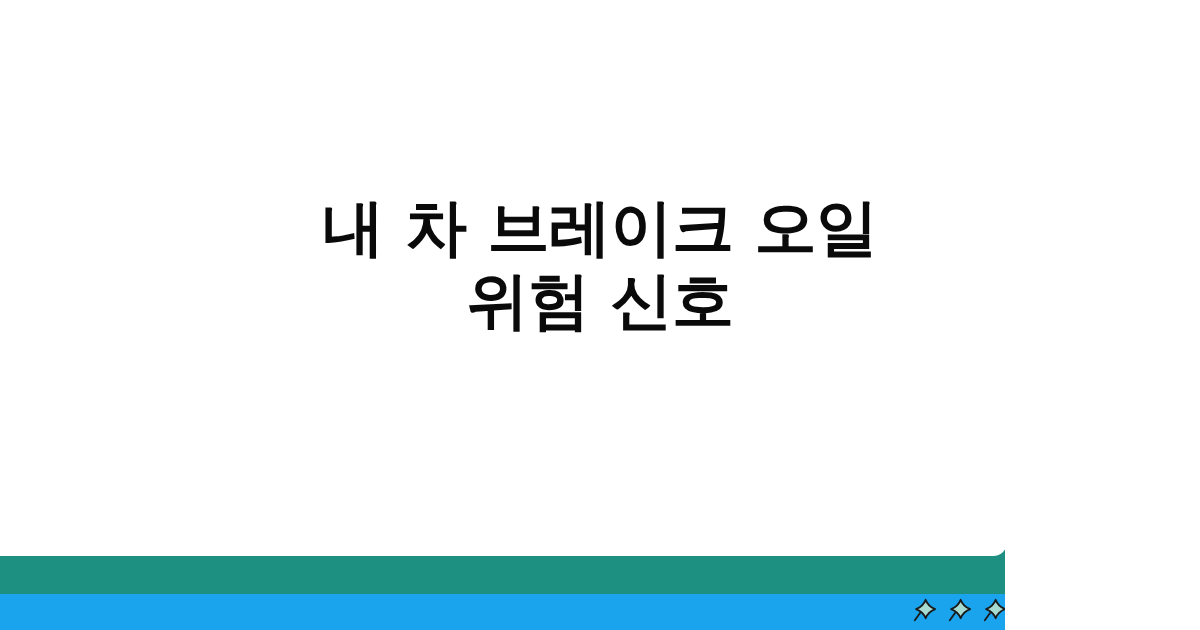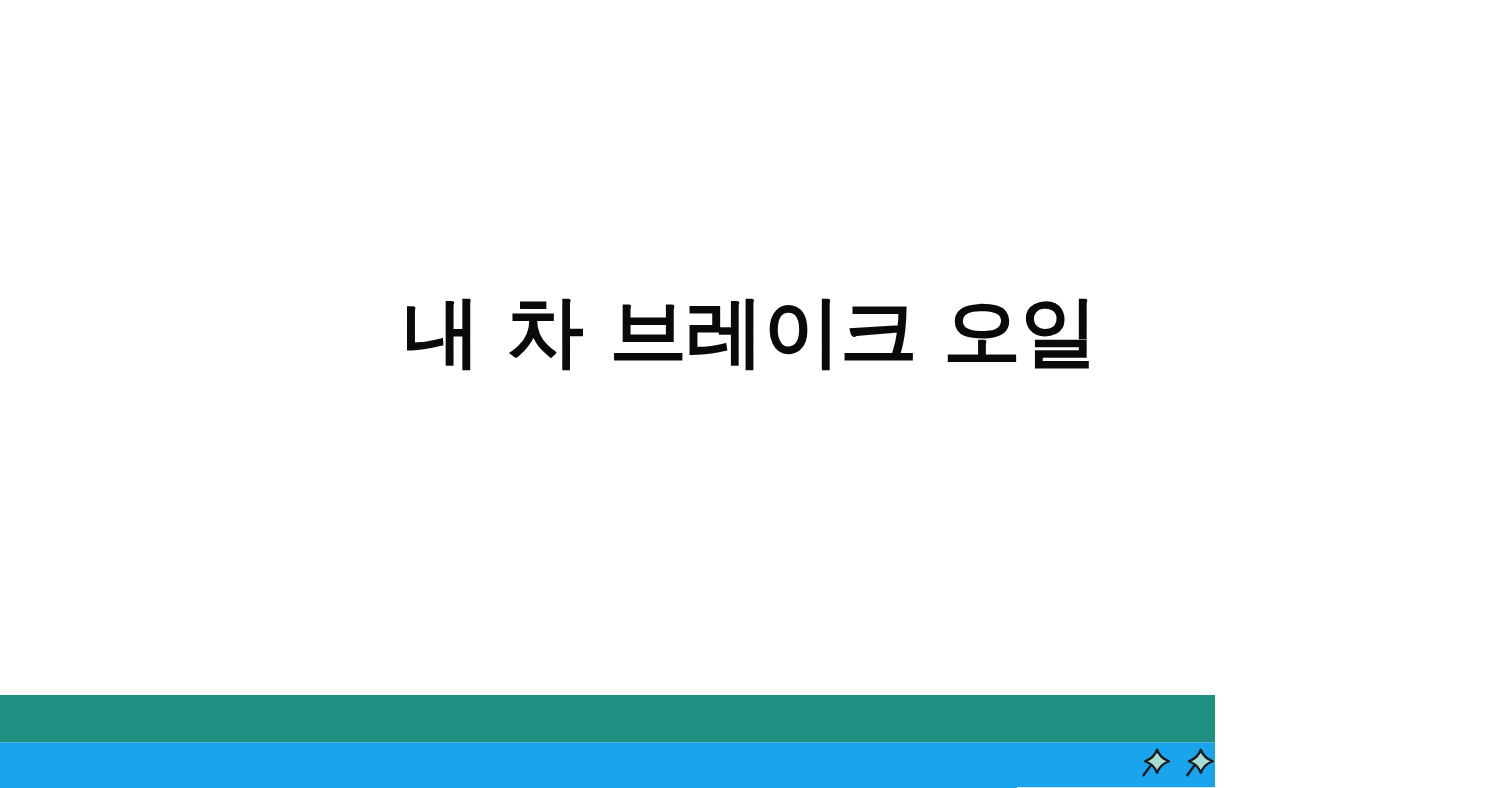--- a/index.html
+++ b/index.html
@@ -14,20 +14,21 @@
     background: #ffffff;
     font-family: "Liberation Sans", "DejaVu Sans", sans-serif;
   }
 
   #thumbnail-canvas {
     position: relative;
     width: 972px;
     height: 630px;
     background: #ffffff;
     overflow: hidden;
+    padding-left: 33px;
   }
 
   
   .headline-block {
     position: absolute;
     left: 0;
     top: 0;
     width: 1200px;
     height: 556px;
     display: flex;
@@ -103,20 +104,21 @@
   }
 </style>
 </head>
 <body>
 
 <div id="thumbnail-canvas" style="background: rgb(255, 255, 255);">
 
   <div class="headline-block">
     <h1 class="headline" style="color: rgb(10, 10, 10);">
       <span class="headline-line">내 차 브레이크 오일</span>
+      <span class="headline-line">위험 신호</span>
     </h1>
   </div>
 
   <div class="footer-deco">
 
     <svg class="band-teal-svg" viewBox="0 0 1200 95" preserveAspectRatio="none" aria-hidden="true">
       <path d="M 0 21
                L 993 21
                Q 999 21 1003 17
                L 1012 6

